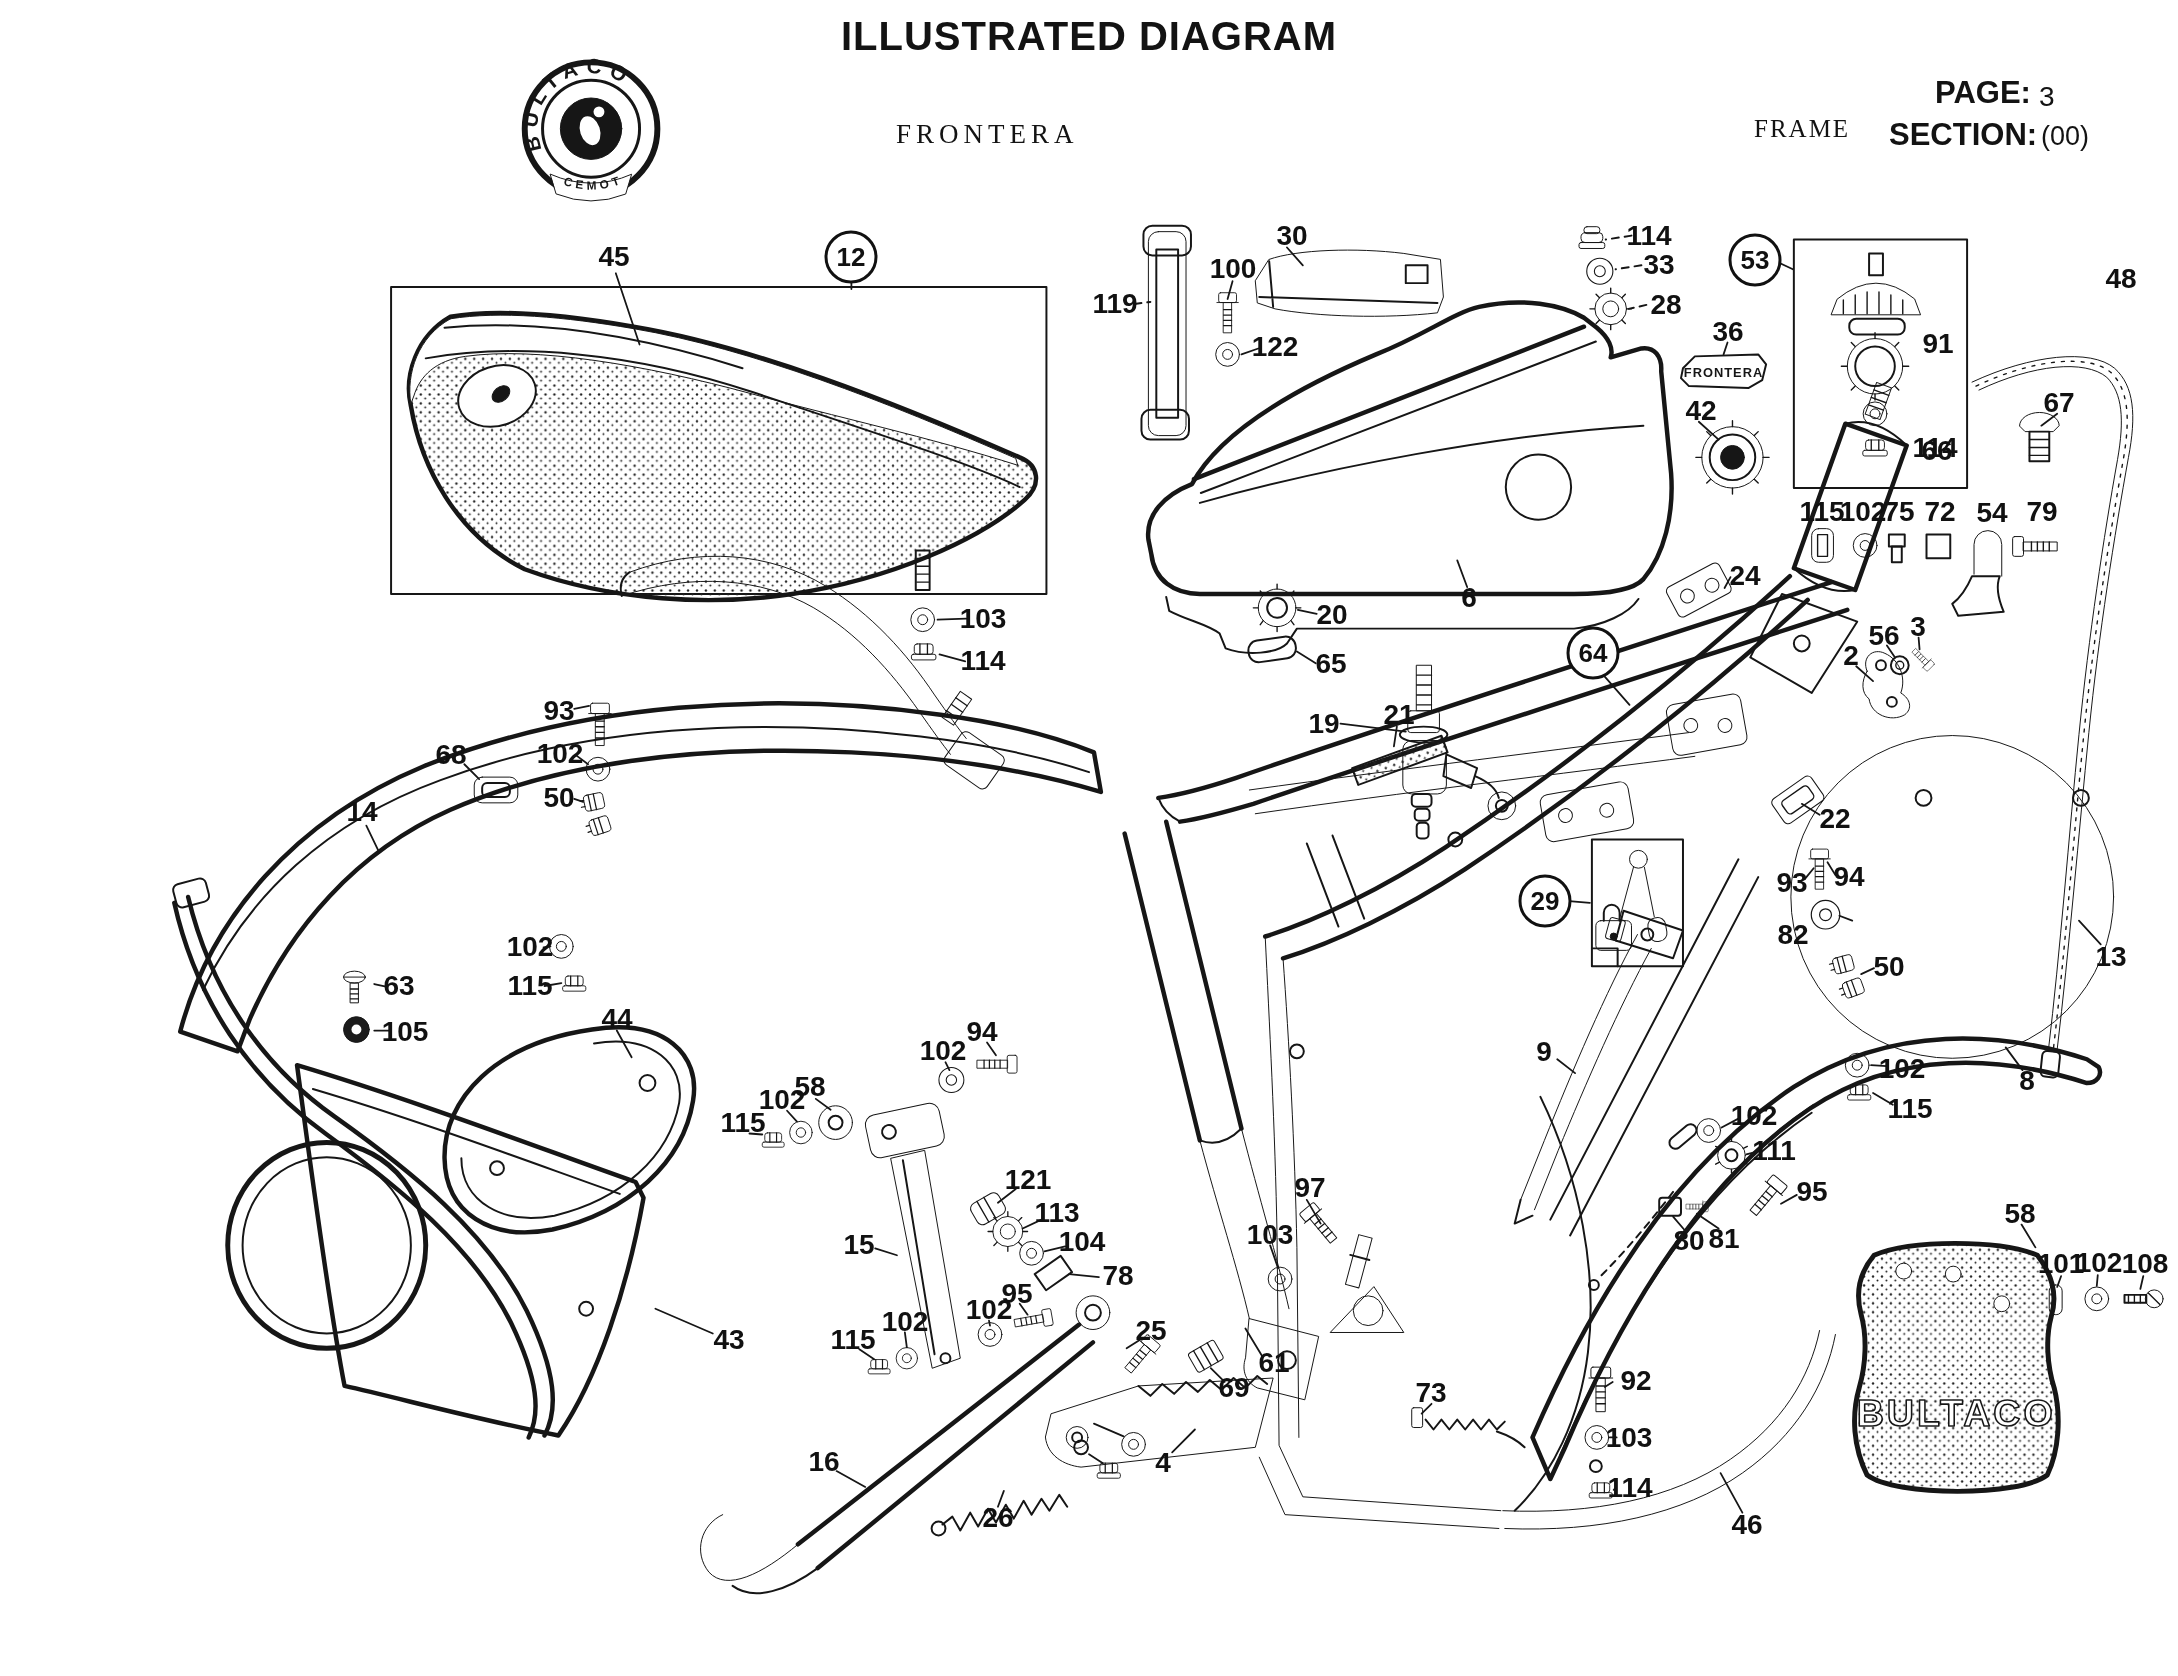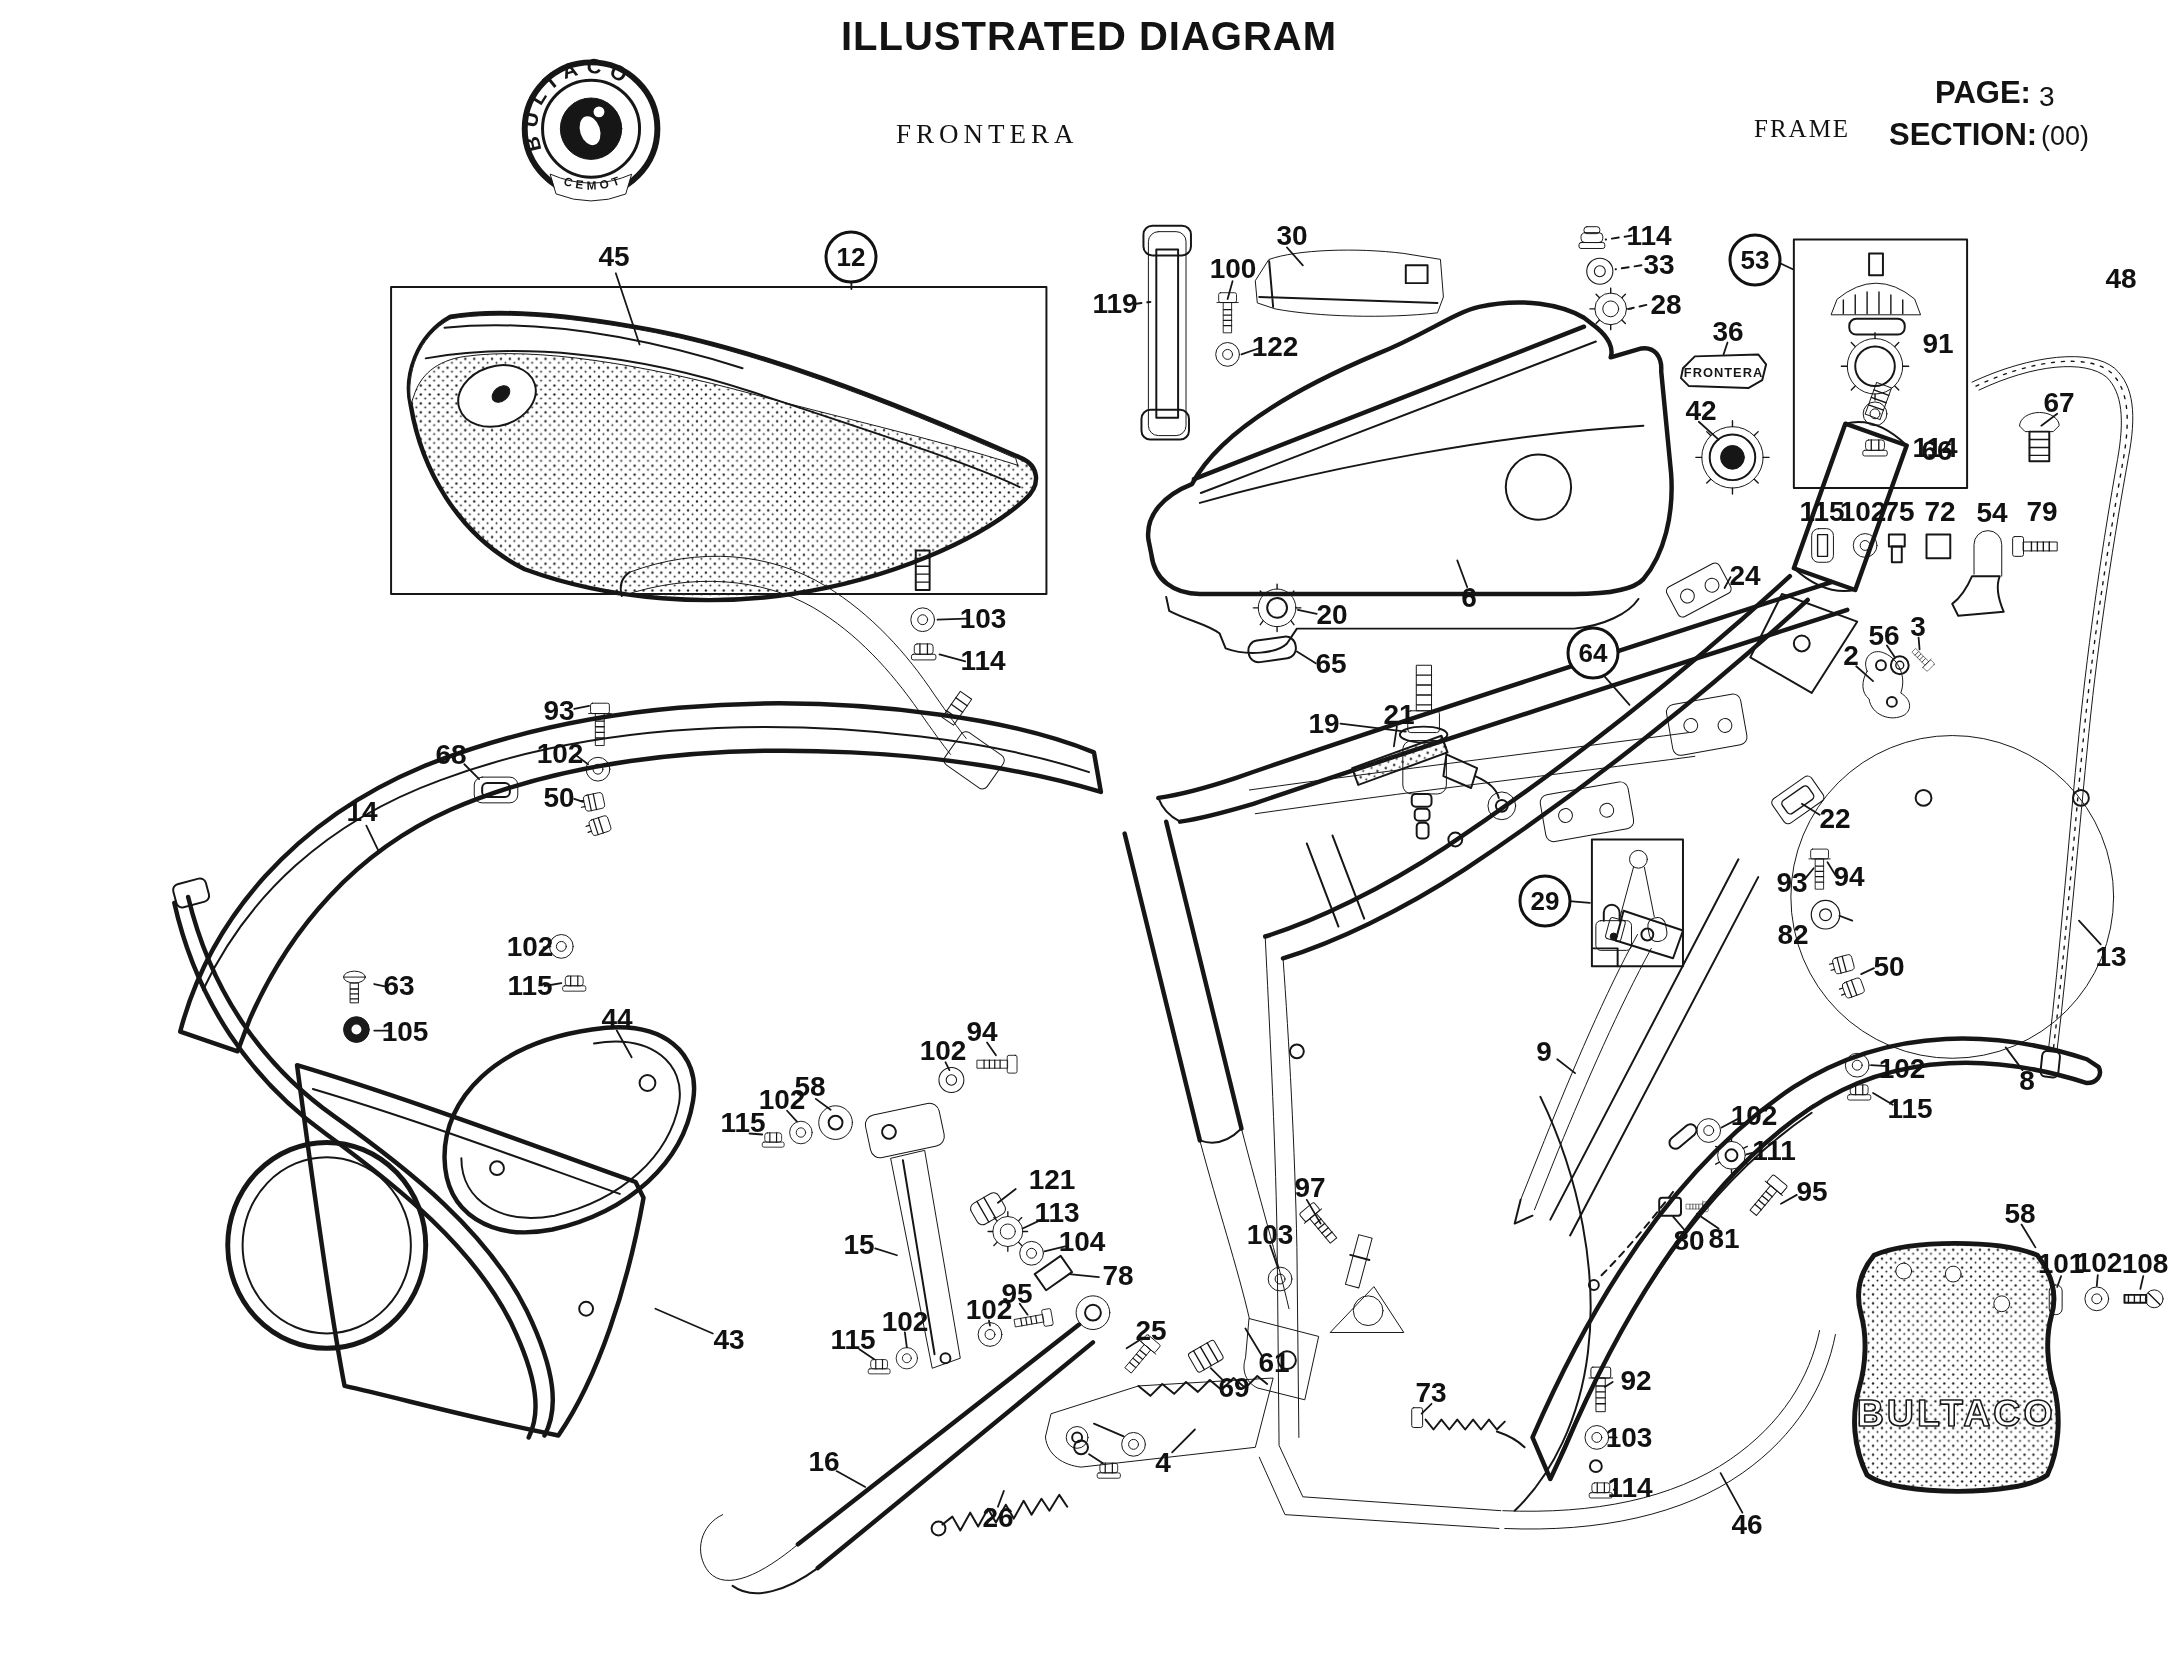--- a/index.html
+++ b/index.html
@@ -643,21 +643,21 @@
       <div class="callout" style="left: 743px; top: 1123px;">115</div>
       <div class="callout" style="left: 1754px; top: 1116px;">102</div>
       <div class="callout" style="left: 1774px; top: 1151px;">111</div>
       <div class="callout" style="left: 1812px; top: 1192px;">95</div>
       <div class="callout" style="left: 1689px; top: 1241px;">80</div>
       <div class="callout" style="left: 1724px; top: 1239px;">81</div>
       <div class="callout" style="left: 2020px; top: 1214px;">58</div>
       <div class="callout" style="left: 2061px; top: 1264px;">101</div>
       <div class="callout" style="left: 2099px; top: 1263px;">102</div>
       <div class="callout" style="left: 2145px; top: 1264px;">108</div>
-      <div class="callout" style="left: 1052px; top: 1180px;">121</div>
+      <div class="callout" style="left: 1028px; top: 1180px;">121</div>
       <div class="callout" style="left: 1057px; top: 1213px;">113</div>
       <div class="callout" style="left: 1082px; top: 1242px;">104</div>
       <div class="callout" style="left: 1118px; top: 1276px;">78</div>
       <div class="callout" style="left: 859px; top: 1245px;">15</div>
       <div class="callout" style="left: 1310px; top: 1188px;">97</div>
       <div class="callout" style="left: 1270px; top: 1235px;">103</div>
       <div class="callout" style="left: 1017px; top: 1294px;">95</div>
       <div class="callout" style="left: 989px; top: 1310px;">102</div>
       <div class="callout" style="left: 905px; top: 1322px;">102</div>
       <div class="callout" style="left: 853px; top: 1340px;">115</div>

